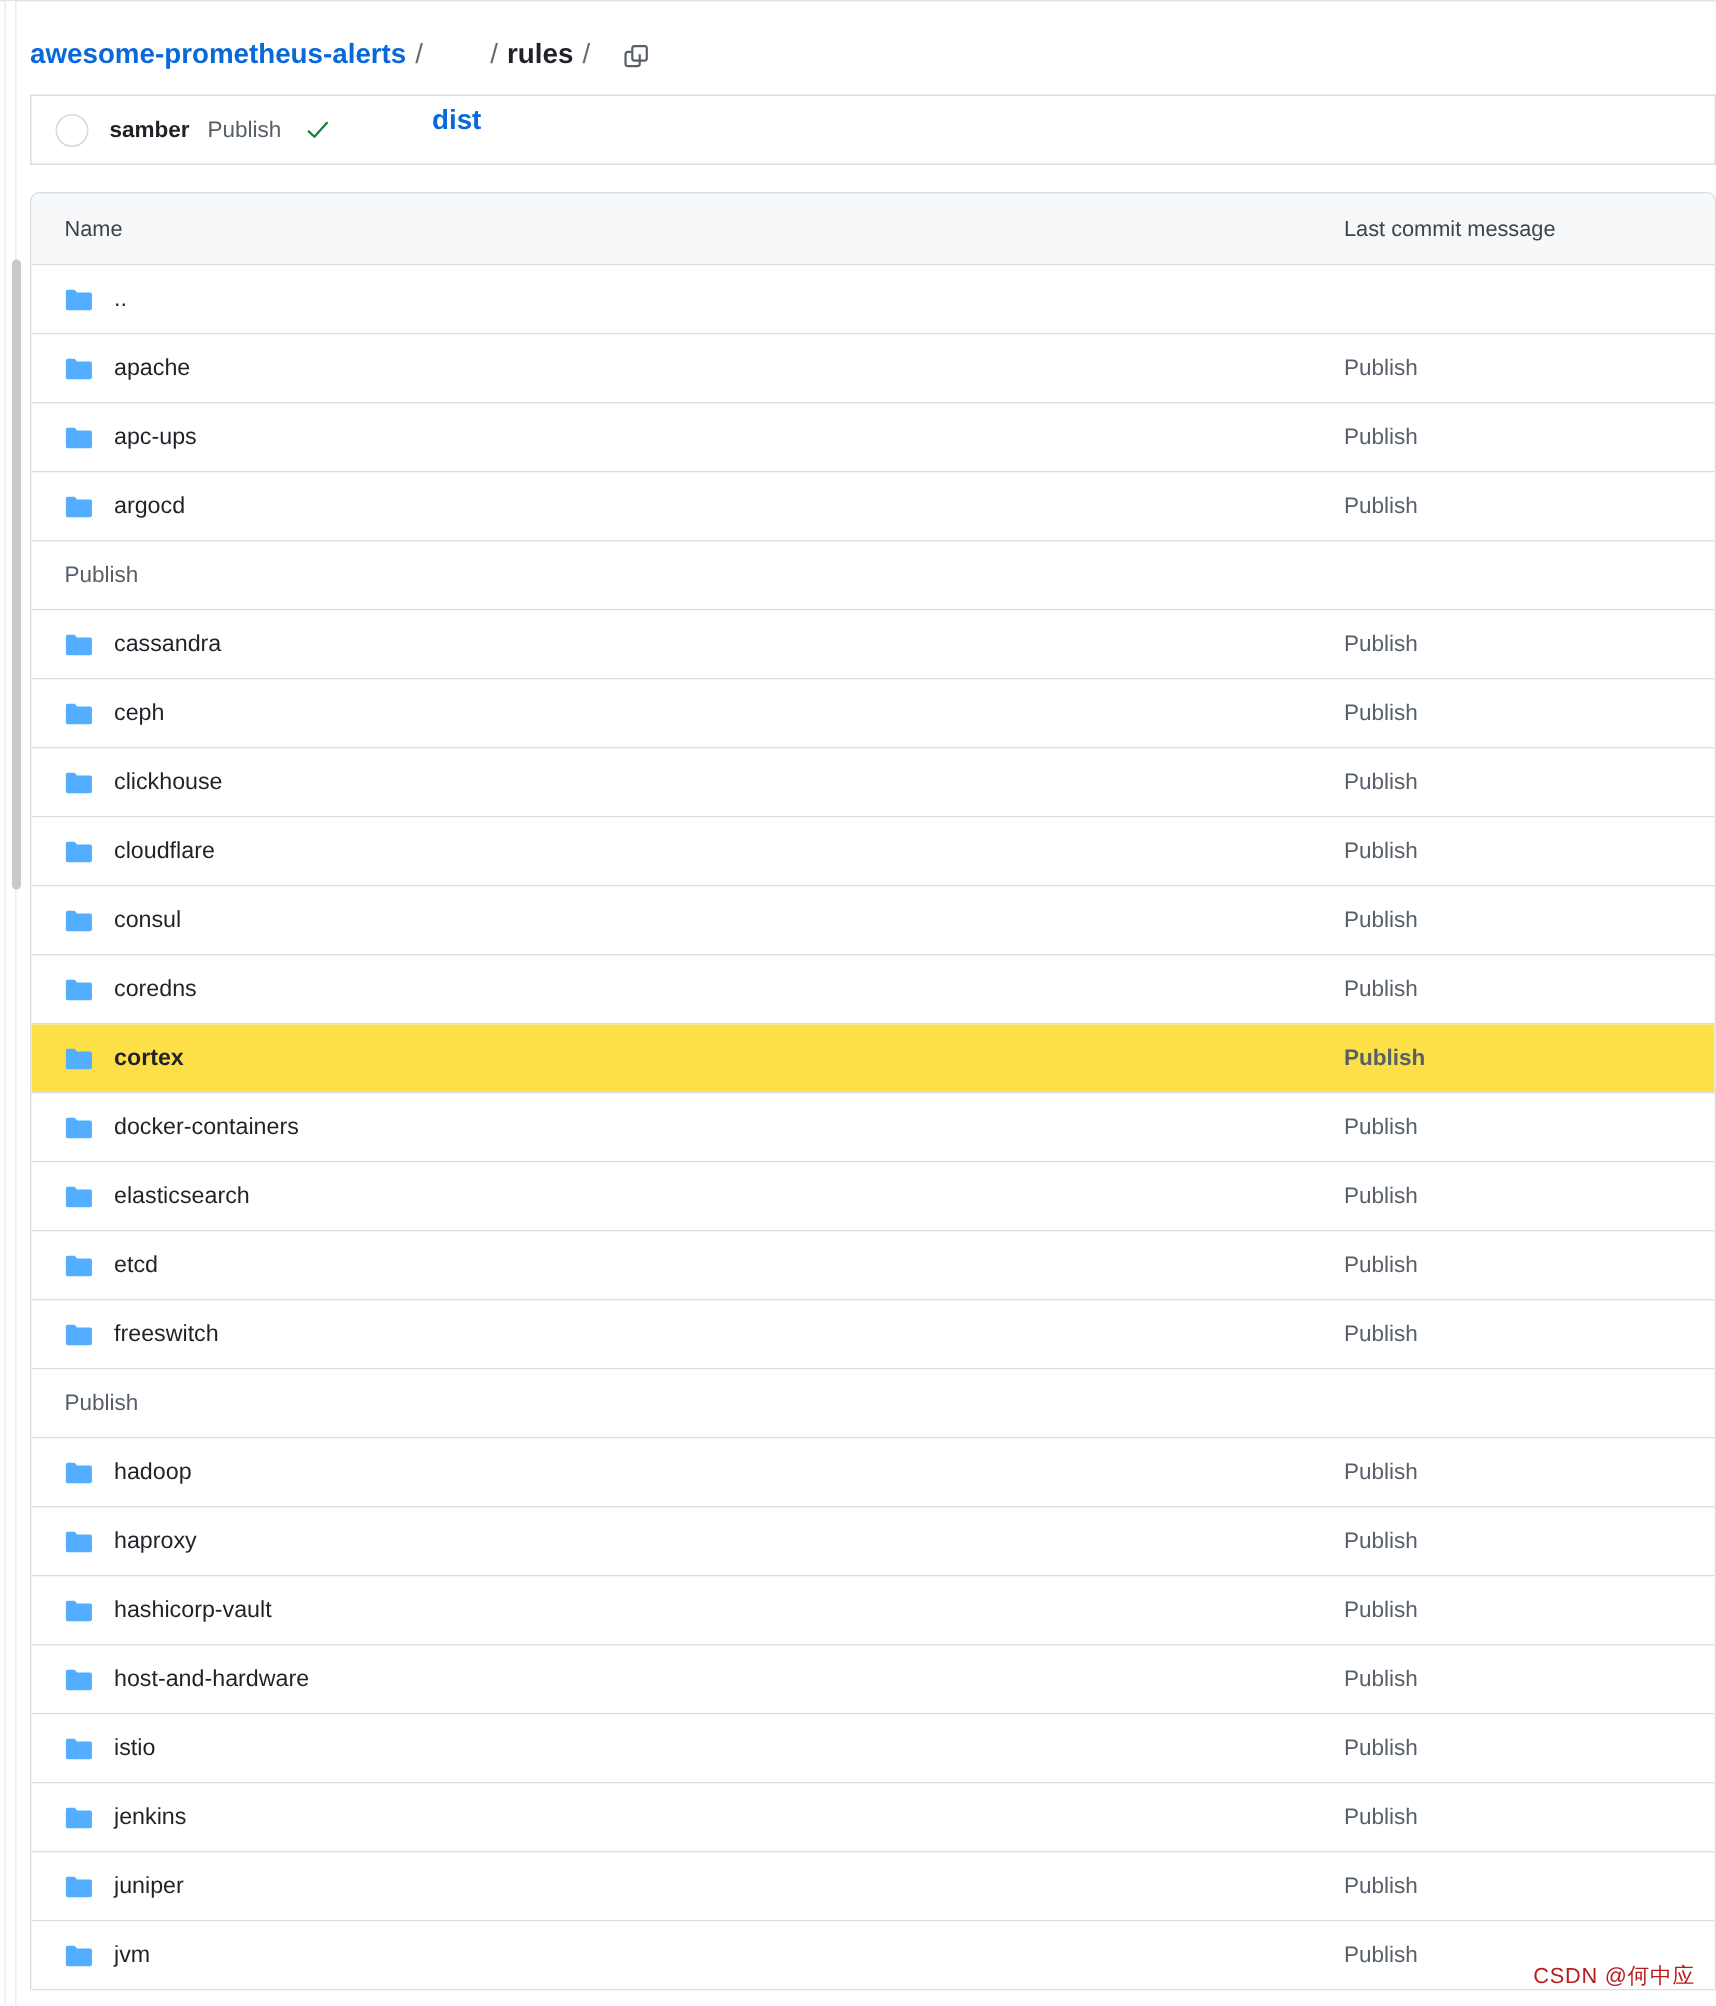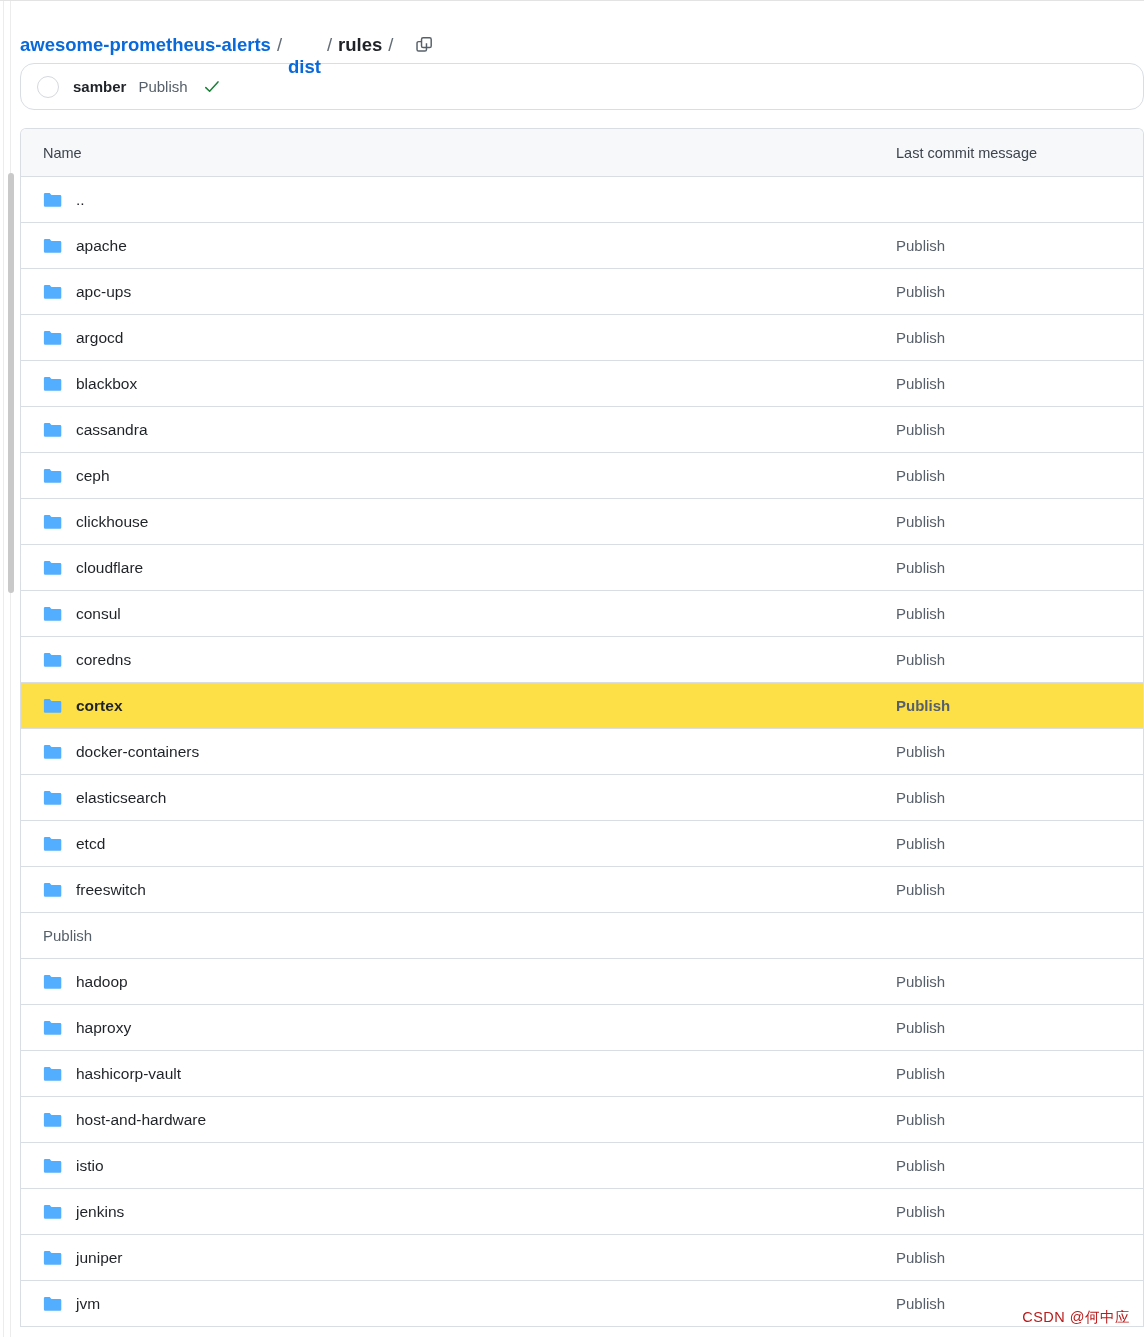--- a/index.html
+++ b/index.html
@@ -51,21 +51,20 @@
     top: 1px;
     left: 12px;
     right: 0;
     bottom: 0;
     padding: 0;
   }
 
   
   .breadcrumb {
     display: flex;
-    align-items: center;
     gap: 0;
     padding: 26px 0 0 8px;
     font-size: 18.5px;
     line-height: 1;
     height: 62px;
   }
   .crumb-link {
     color: #0969da;
     text-decoration: none;
     font-weight: 700;
@@ -90,21 +89,21 @@
     cursor: pointer;
   }
 
   
   .commit-bar {
     margin: 0 0 0 8px;
     margin-right: 0;
     width: 1124px;
     height: 47px;
     border: 1px solid #d8dee4;
-    border-radius: 14px;
+    border-radius: 0;
     display: flex;
     align-items: center;
     padding: 0 16px;
     background: #ffffff;
   }
   .avatar {
     width: 22px;
     height: 22px;
     border-radius: 50%;
     border: 1px solid #d5d8dc;
@@ -274,28 +273,20 @@
             <span>
               <svg class="folder-icon" width="19" height="16" viewBox="0 0 19 16" aria-hidden="true">
                 <path d="M0.9 2.3a1.2 1.2 0 0 1 1.2-1.2h4.6l1.7 1.9h8.7a1.2 1.2 0 0 1 1.2 1.2v9.4a1.2 1.2 0 0 1-1.2 1.2H2.1A1.2 1.2 0 0 1 .9 13.6z" fill="#54aeff"></path>
               </svg>
             </span>
             <span class="row-label">argocd</span>
           </div>
           <div class="row-msg">Publish</div>
         </div>
         <div class="table-row">
-          <div class="row-name">
-            <span>
-              <svg class="folder-icon" width="19" height="16" viewBox="0 0 19 16" aria-hidden="true">
-                <path d="M0.9 2.3a1.2 1.2 0 0 1 1.2-1.2h4.6l1.7 1.9h8.7a1.2 1.2 0 0 1 1.2 1.2v9.4a1.2 1.2 0 0 1-1.2 1.2H2.1A1.2 1.2 0 0 1 .9 13.6z" fill="#54aeff"></path>
-              </svg>
-            </span>
-            <span class="row-label">blackbox</span>
-          </div>
           <div class="row-msg">Publish</div>
         </div>
         <div class="table-row">
           <div class="row-name">
             <span>
               <svg class="folder-icon" width="19" height="16" viewBox="0 0 19 16" aria-hidden="true">
                 <path d="M0.9 2.3a1.2 1.2 0 0 1 1.2-1.2h4.6l1.7 1.9h8.7a1.2 1.2 0 0 1 1.2 1.2v9.4a1.2 1.2 0 0 1-1.2 1.2H2.1A1.2 1.2 0 0 1 .9 13.6z" fill="#54aeff"></path>
               </svg>
             </span>
             <span class="row-label">cassandra</span>

